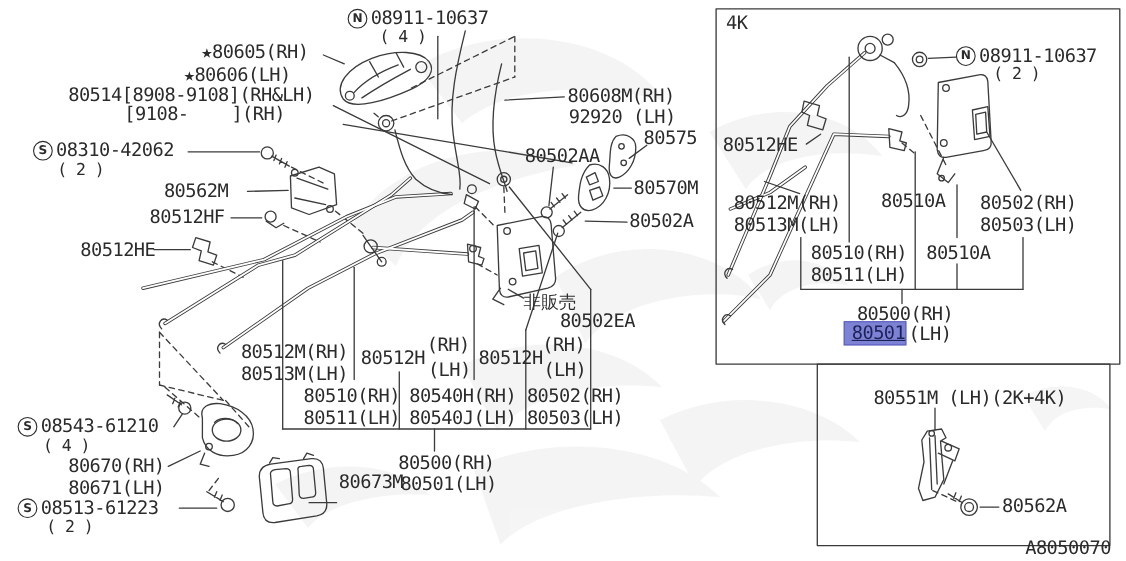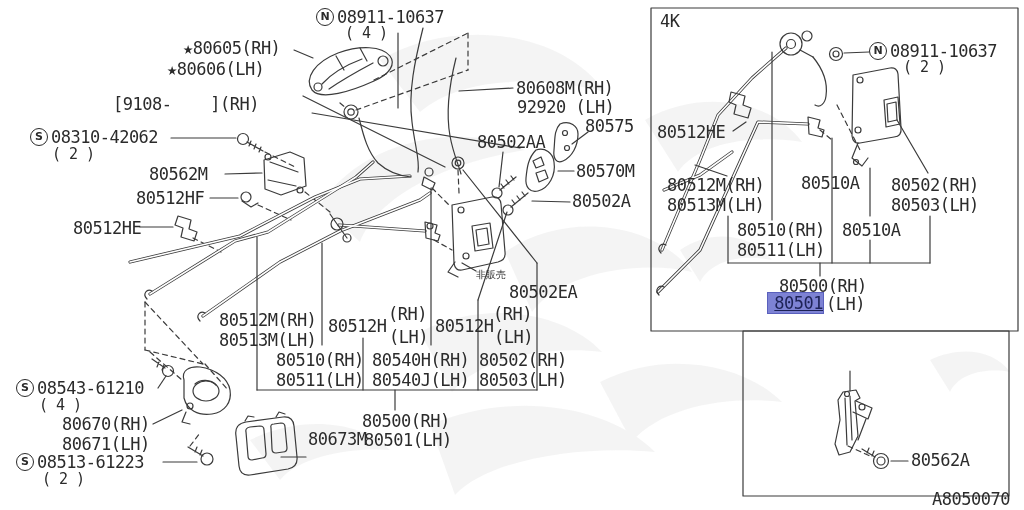--- a/index.html
+++ b/index.html
@@ -289,39 +289,40 @@
 
 <div class="lbl sym" style="left:316px;top:8px">
   <span class="circ">N</span>
   <span>08911-10637</span>
 </div>
 <div class="lbl sm" style="left:345px;top:26px">( 4 )</div>
 
 <div class="lbl" style="left:183px;top:39px">★80605(RH)</div>
 <div class="lbl" style="left:167px;top:60px">★80606(LH)</div>
 
+<div class="lbl" style="left:62px;top:78px">80514[8908-9108](RH&amp;LH)</div>
 <div class="lbl" style="left:113px;top:95px">[9108-    ](RH)</div>
 
 <div class="lbl sym" style="left:30px;top:128px">
   <span class="circ">S</span>
   <span>08310-42062</span>
 </div>
 <div class="lbl sm" style="left:52px;top:147px">( 2 )</div>
 
 <div class="lbl" style="left:149px;top:165px">80562M</div>
 <div class="lbl" style="left:136px;top:189px">80512HF</div>
 <div class="lbl" style="left:73px;top:219px">80512HE</div>
 
 <div class="lbl" style="left:516px;top:79px">80608M(RH)</div>
 <div class="lbl" style="left:517px;top:98px">92920 (LH)</div>
 <div class="lbl" style="left:585px;top:117px">80575</div>
 <div class="lbl" style="left:477px;top:133px">80502AA</div>
 <div class="lbl" style="left:576px;top:162px">80570M</div>
 <div class="lbl" style="left:572px;top:192px">80502A</div>
-<div class="lbl jp" style="left:476px;top:266px;font-size:10px">非販売</div>
+<div class="lbl jp" style="left:476px;top:266px;font-size:16px">非販売</div>
 <div class="lbl" style="left:509px;top:283px">80502EA</div>
 
 <div class="lbl" style="left:219px;top:311px">80512M(RH)</div>
 <div class="lbl" style="left:219px;top:331px">80513M(LH)</div>
 <div class="lbl" style="left:328px;top:317px">80512H</div>
 <div class="lbl" style="left:388px;top:305px">(RH)</div>
 <div class="lbl" style="left:389px;top:328px">(LH)</div>
 <div class="lbl" style="left:435px;top:317px">80512H</div>
 <div class="lbl" style="left:493px;top:305px">(RH)</div>
 <div class="lbl" style="left:494px;top:328px">(LH)</div>
@@ -363,17 +364,18 @@
 <div class="lbl" style="left:891px;top:196px">80503(LH)</div>
 <div class="lbl" style="left:737px;top:221px">80510(RH)</div>
 <div class="lbl" style="left:737px;top:241px">80511(LH)</div>
 <div class="lbl" style="left:842px;top:221px">80510A</div>
 <div class="lbl" style="left:779px;top:277px">80500(RH)</div>
 <div class="hl">
   <span>80501</span>
 </div>
 <div class="lbl" style="left:826px;top:295px">(LH)</div>
 
+<div class="lbl" style="left:794px;top:353px">80551M (LH)(2K+4K)</div>
 <div class="lbl" style="left:911px;top:451px">80562A</div>
 
 <div class="lbl" style="left:932px;top:490px">A8050070</div>
 
 </div>
 
 </body></html>

